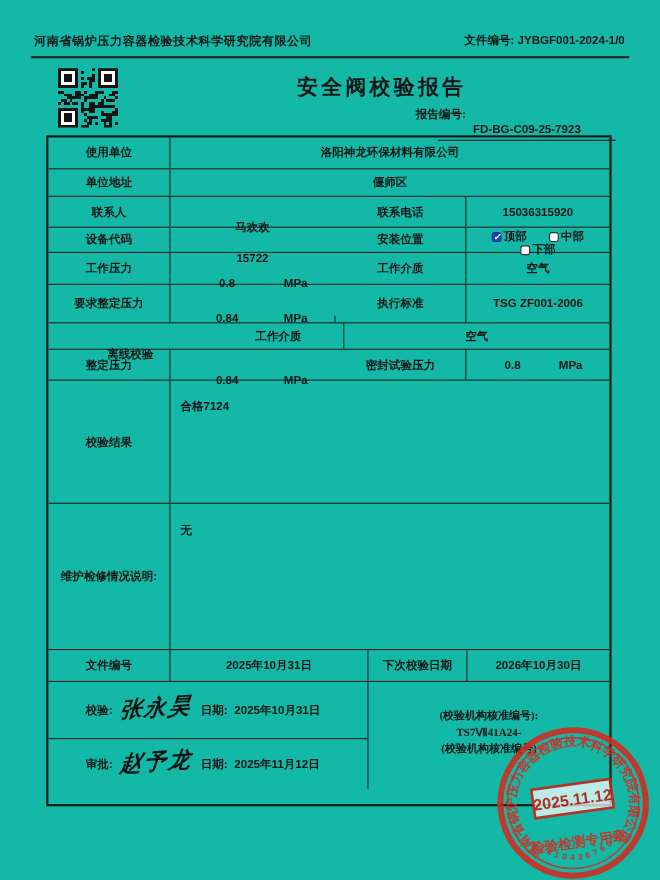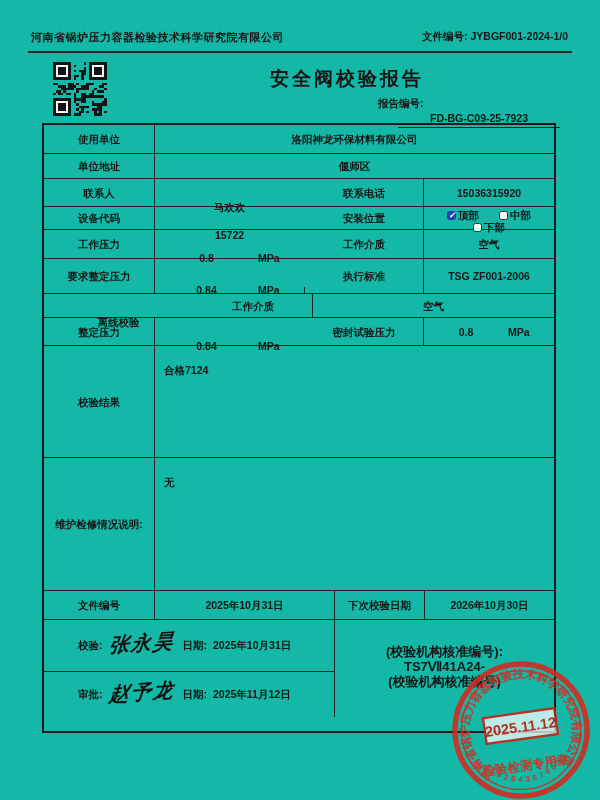--- a/index.html
+++ b/index.html
@@ -47,21 +47,21 @@
   
   .sigcol{width:291px;flex:0 0 auto;border-right:1.5px solid #242424;box-sizing:border-box;
           display:flex;flex-direction:column;}
   .sigrow{display:flex;align-items:center;border-bottom:1.5px solid #242424;
           padding-left:34px;font-size:10.5px;font-weight:bold;box-sizing:border-box;}
   .sigrow.last{border-bottom:none;}
   .sig{font-size:20px;font-weight:bold;font-style:italic;letter-spacing:2px;
        transform:rotate(-4deg) skewX(-10deg);margin:0 8px 4px 6px;white-space:nowrap;color:#111;}
   .sigdate{margin-left:6px;}
   .agency{flex:1;display:flex;flex-direction:column;align-items:center;justify-content:flex-start;
-          padding-top:24px;font-size:13px;font-weight:bold;line-height:15px;}
+          padding-top:24px;font-size:10px;font-weight:bold;line-height:15px;font-family:Liberation Serif, serif;}
   
   .stamp{position:absolute;left:441px;top:650px;width:160px;height:160px;}
 </style>
 </head>
 <body>
 
 <div class="page">
 
   <div class="hdr-org">河南省锅炉压力容器检验技术科学研究院有限公司</div>
   <div class="hdr-doc">

